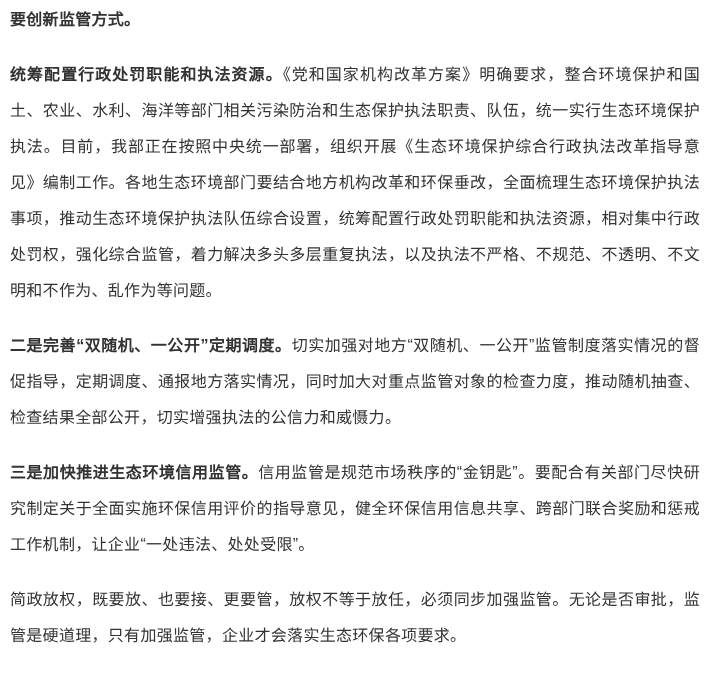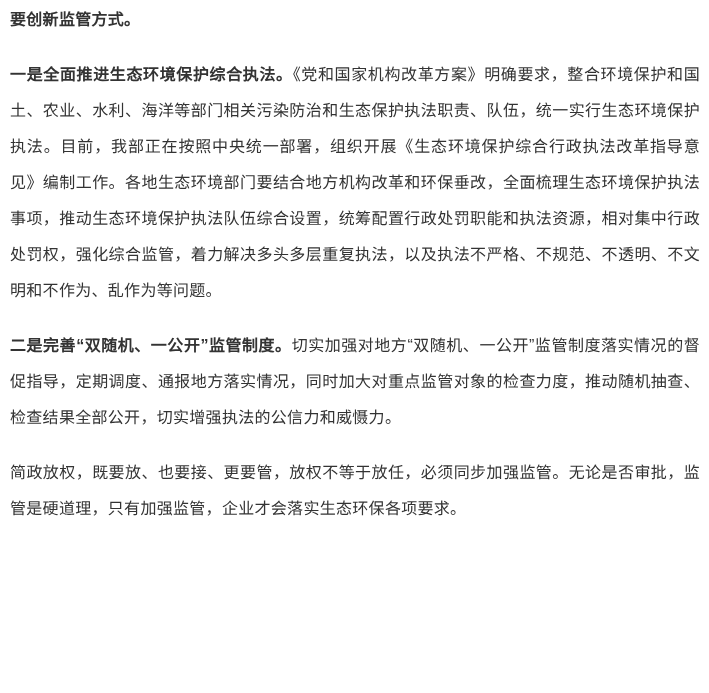--- a/index.html
+++ b/index.html
@@ -36,21 +36,22 @@
     color: #333333;
   }
 </style>
 </head>
 <body>
 
 <div class="article">
 
   <p class="para"><strong class="lead">要创新监管方式。</strong><span class="body-text"></span></p>
 
-  <p class="para"><strong class="lead">一是全面推进生态环境保护综合执法。</strong><span class="body-text">《党和国家机构改革方案》明确要求，整合环境保护和国土、农业、水利、海洋等部门相关污染防治和生态保护执法职责、队伍，统一实行生态环境保护执法。目前，我部正在按照中央统一部署，组织开展《生态环境保护综合行政执法改革指导意见》编制工作。各地生态环境部门要结合地方机构改革和环保垂改，全面梳理生态环境保护执法事项，推动生态环境保护执法队伍综合设置，统筹配置行政处罚职能和执法资源，相对集中行政处罚权，强化综合监管，着力解决多头多层重复执法，以及执法不严格、不规范、不透明、不文明和不作为、乱作为等问题。</span></p>
+  <p class="para"><strong class="lead">统筹配置行政处罚职能和执法资源。</strong><span class="body-text">《党和国家机构改革方案》明确要求，整合环境保护和国土、农业、水利、海洋等部门相关污染防治和生态保护执法职责、队伍，统一实行生态环境保护执法。目前，我部正在按照中央统一部署，组织开展《生态环境保护综合行政执法改革指导意见》编制工作。各地生态环境部门要结合地方机构改革和环保垂改，全面梳理生态环境保护执法事项，推动生态环境保护执法队伍综合设置，统筹配置行政处罚职能和执法资源，相对集中行政处罚权，强化综合监管，着力解决多头多层重复执法，以及执法不严格、不规范、不透明、不文明和不作为、乱作为等问题。</span></p>
 
-  <p class="para"><strong class="lead">二是完善“双随机、一公开”监管制度。</strong><span class="body-text">切实加强对地方“双随机、一公开”监管制度落实情况的督促指导，定期调度、通报地方落实情况，同时加大对重点监管对象的检查力度，推动随机抽查、检查结果全部公开，切实增强执法的公信力和威慑力。</span></p>
+  <p class="para"><strong class="lead">二是完善“双随机、一公开”定期调度。</strong><span class="body-text">切实加强对地方“双随机、一公开”监管制度落实情况的督促指导，定期调度、通报地方落实情况，同时加大对重点监管对象的检查力度，推动随机抽查、检查结果全部公开，切实增强执法的公信力和威慑力。</span></p>
 
+  <p class="para"><strong class="lead">三是加快推进生态环境信用监管。</strong><span class="body-text">信用监管是规范市场秩序的“金钥匙”。要配合有关部门尽快研究制定关于全面实施环保信用评价的指导意见，健全环保信用信息共享、跨部门联合奖励和惩戒工作机制，让企业“一处违法、处处受限”。</span></p>
 
 
   <p class="para"><strong class="lead"></strong><span class="body-text">简政放权，既要放、也要接、更要管，放权不等于放任，必须同步加强监管。无论是否审批，监管是硬道理，只有加强监管，企业才会落实生态环保各项要求。</span></p>
 
 </div>
 
 </body></html>

